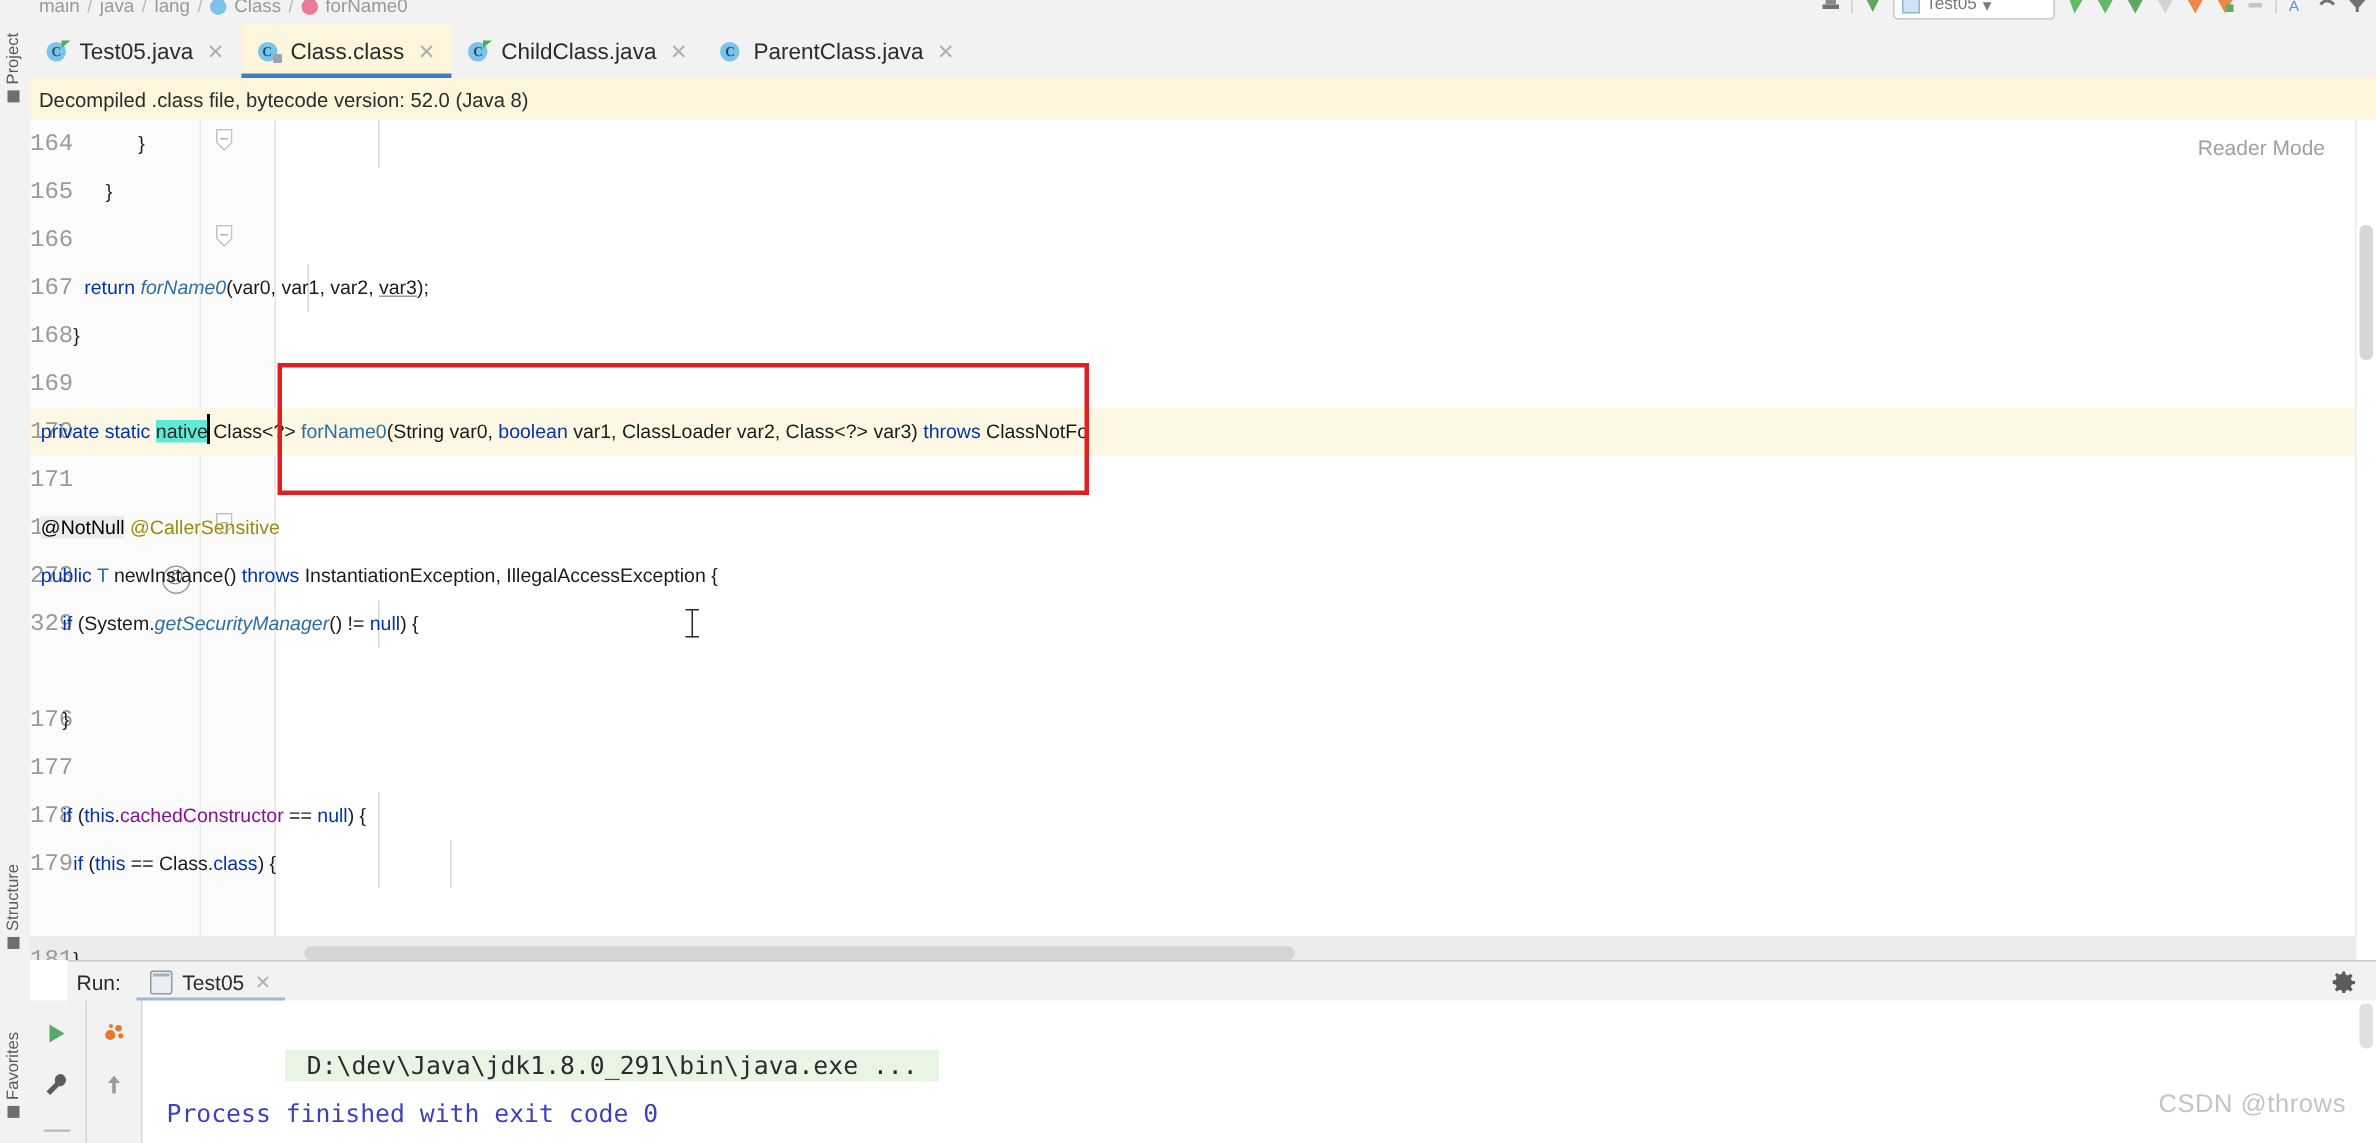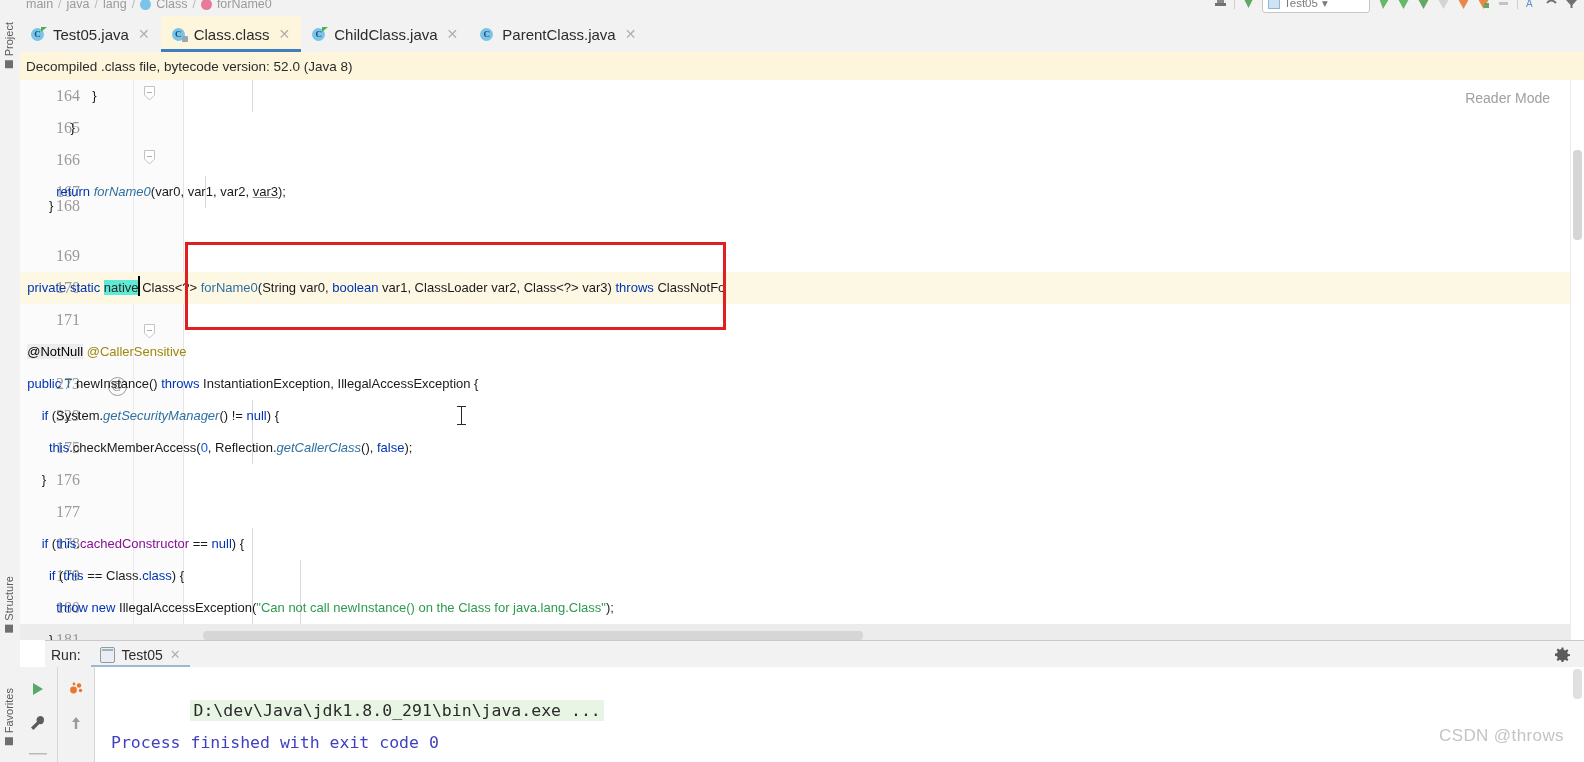--- a/index.html
+++ b/index.html
@@ -104,22 +104,22 @@
   .gutter{
     position:absolute;left:0;top:0;width:163px;height:560px;
     background:#fbfbfb;border-right:1px solid #e4e4e4;
   }
   .gutter-sep{
     position:absolute;left:113px;top:0;width:1px;height:560px;background:#ebebeb;
   }
   .row{position:absolute;left:0;right:0;height:32px;}
   .row.hl{background:#fdf8e4;}
   .ln{
-    position:absolute;left:0;width:60px;text-align:right;
-    font-family:Liberation Serif, serif;font-size:16px;color:#9a9a9a;
+    position:absolute;left:0;width:60px;text-align:left;
+    font-family:Liberation Mono, monospace;font-size:16px;color:#9a9a9a;
     line-height:32px;
   }
   .gat{
     position:absolute;left:86px;width:22px;text-align:center;line-height:32px;
     font-size:15px;color:#8b8b8b;
   }
   .gat .at{
     display:inline-block;width:17px;height:17px;border:1.5px solid #9c9c9c;border-radius:50%;
     line-height:15px;font-size:11px;color:#7a7a7a;font-family:"Liberation Sans",sans-serif;
   }
@@ -209,21 +209,21 @@
     position:absolute;left:0;top:27px;width:74px;height:95px;background:#f2f2f2;
     border-right:1px solid #d6d6d6;
   }
   .run-gutter .col2{position:absolute;left:37px;top:0;width:1px;height:95px;background:#d6d6d6;}
   .rg-ic{position:absolute;width:24px;height:24px;display:flex;align-items:center;justify-content:center;}
   .run-console{
     position:absolute;left:75px;top:27px;right:13px;height:95px;background:#ffffff;
     font-family:"DejaVu Sans Mono", monospace;font-size:16.5px;
   }
   .con-line{position:absolute;left:16px;white-space:pre;line-height:24px;}
-  .con-cmd{background:#e8f5e4;color:#2b2b2b;padding:1px 3px;}
+  .con-cmd{background:#e8f5e4;color:#2b2b2b;padding:1px 14px;}
   .con-exit{color:#3f3fbf;}
   .run-scroll{position:absolute;right:0;top:27px;width:13px;height:95px;background:#fff;}
   .run-scroll .thumb{position:absolute;left:2px;top:2px;width:9px;height:30px;background:#e0e0e0;border-radius:4px;}
 
   .watermark{
     position:absolute;right:20px;bottom:16px;font-size:17px;color:#c4c4c4;
     font-family:"Liberation Sans", sans-serif;letter-spacing:.4px;
   }
 </style>
 </head>
@@ -383,21 +383,21 @@
       <div class="ln">166</div>
       <div class="code" style="left:0;"><span class="plain"></span></div>
     </div>
 
     <div class="row" style="top:96px;">
       <div class="ln">167</div>
       <div class="ind" style="left:185px;"></div>
       <div class="code" style="left:0;"><span>          </span><span class="kw">return</span><span> </span><span class="meth">forName0</span><span class="plain">(var0, var1, var2, </span><span class="plain ul">var3</span><span class="plain">);</span></div>
     </div>
 
-    <div class="row" style="top:110px;">
+    <div class="row" style="top:128px;">
       <div class="ln">168</div>
       <div class="fold" style="top:128px;">
         <span class="shield">
             <svg width="11" height="15" viewBox="0 0 11 15">
               <path d="M0.5 0.5 H10.5 V9 L5.5 14 L0.5 9 Z" fill="#fff" stroke="#c3c3c3"></path>
               <rect x="3" y="6" width="5" height="1" fill="#b0b0b0"></rect>
             </svg>
           </span>
       </div>
       <div class="code" style="left:0;"><span class="plain">        }</span></div>
@@ -431,25 +431,20 @@
     </div>
 
     <div class="row" style="top:320px;">
       <div class="ln">329</div>
 
       <div class="ind" style="left:232px;"></div>
       <div class="code" style="left:0;"><span>      </span><span class="kw">if</span><span class="typ"> (System.</span><span class="meth">getSecurityManager</span><span class="typ">() != </span><span class="kw">null</span><span class="typ">) {</span></div>
       <div class="ibeam" style="left:437px;top:6px;"></div>
     </div>
 
-    <div class="row" style="top:352px;">
-      <div class="ln">175</div>
-      <div class="ind" style="left:232px;"></div>
-      <div class="code" style="left:0;"><span>        </span><span class="kw">this</span><span class="typ">.checkMemberAccess(</span><span class="num">0</span><span class="typ">, Reflection.</span><span class="meth">getCallerClass</span><span class="typ">(), </span><span class="kw">false</span><span class="typ">);</span></div>
-    </div>
 
     <div class="row" style="top:384px;">
       <div class="ln">176</div>
 
       <div class="code" style="left:0;"><span class="plain">      }</span></div>
     </div>
 
     <div class="row" style="top:416px;">
       <div class="ln">177</div>
       <div class="code" style="left:0;"><span class="plain"></span></div>
@@ -463,26 +458,20 @@
     </div>
 
     <div class="row" style="top:480px;">
       <div class="ln">179</div>
 
       <div class="ind" style="left:232px;"></div>
       <div class="ind" style="left:280px;"></div>
       <div class="code" style="left:0;"><span>        </span><span class="kw">if</span><span class="typ"> (</span><span class="kw">this</span><span class="typ"> == Class.</span><span class="kw">class</span><span class="typ">) {</span></div>
     </div>
 
-    <div class="row" style="top:512px;">
-      <div class="ln">180</div>
-      <div class="ind" style="left:232px;"></div>
-      <div class="ind" style="left:280px;"></div>
-      <div class="code" style="left:0;"><span>          </span><span class="kw">throw</span><span> </span><span class="kw">new</span><span class="typ"> IllegalAccessException(</span><span class="str">"Can not call newInstance() on the Class for java.lang.Class"</span><span class="typ">);</span></div>
-    </div>
 
     <div class="row" style="top:544px;background:#ececec;">
       <div class="ln">181</div>
 
       <div class="code" style="left:0;"><span class="plain">        }</span></div>
     </div>
 
     <div class="hscroll"></div>
     <div class="editor-scroll">
       <div class="thumb"></div>

